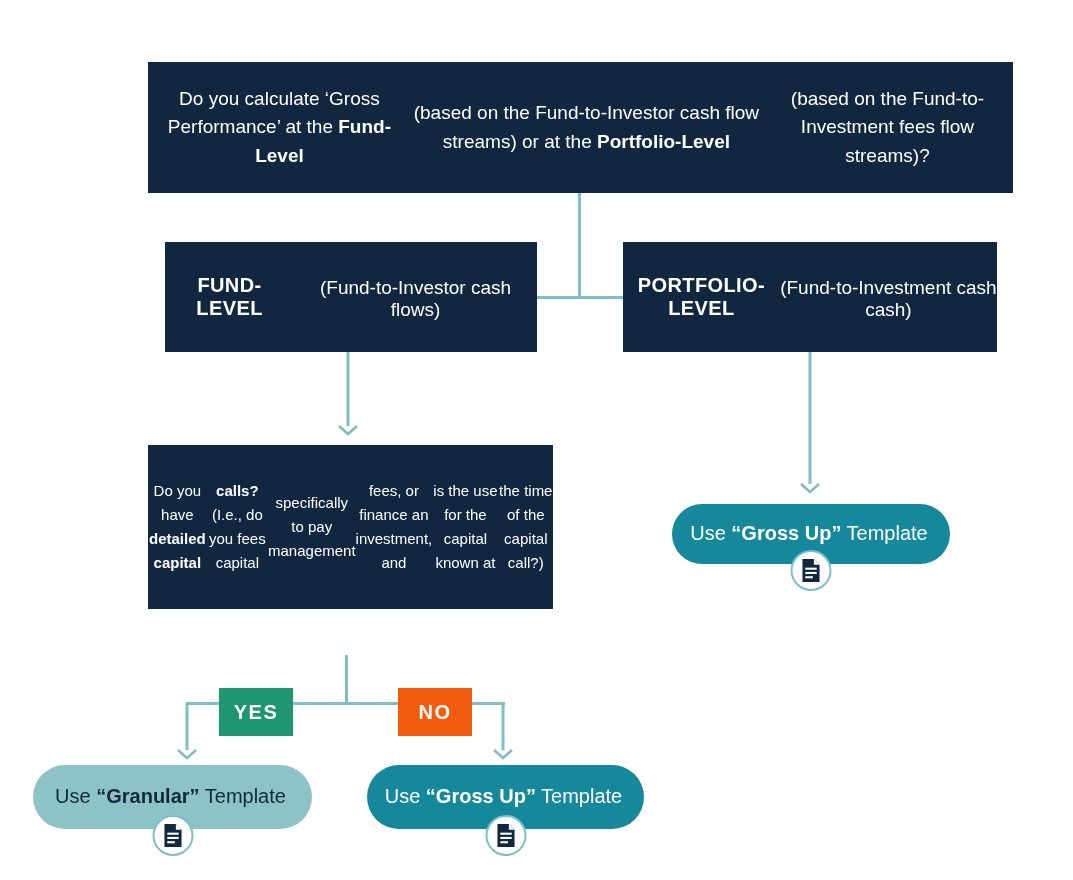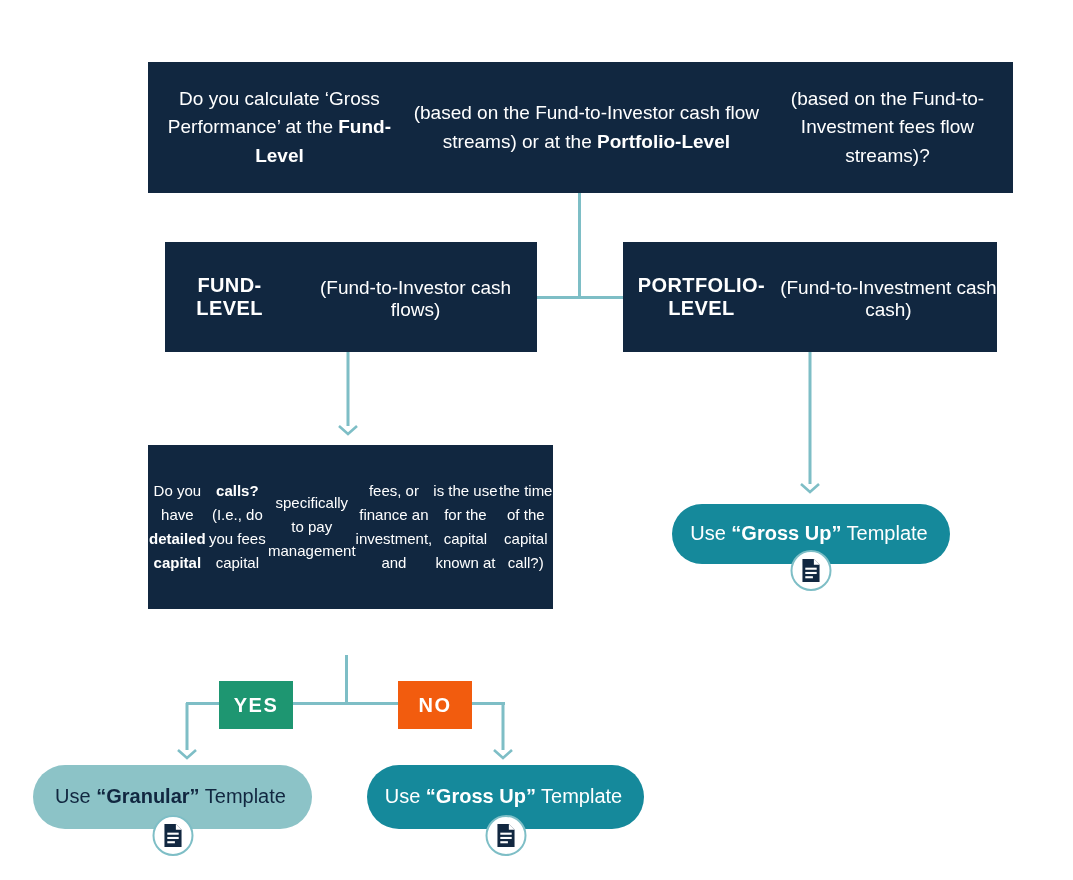--- a/index.html
+++ b/index.html
@@ -30,21 +30,21 @@
     display:flex;flex-direction:row;align-items:center;justify-content:center;
     text-align:center;}
   .box-root{left:148px;top:62px;width:865px;height:131px;font-size:19px;line-height:1.5;}
   .box-fund{left:165px;top:242px;width:372px;height:110px;}
   .box-portfolio{left:623px;top:242px;width:374px;height:110px;}
   .box-capital{left:148px;top:445px;width:405px;height:164px;font-size:15px;line-height:1.6;}
   .box-title{font-weight:700;font-size:20px;letter-spacing:.4px;}
   .box-sub{font-size:19px;margin-top:3px;}
   
   .badge{position:absolute;width:74px;height:48px;display:flex;align-items:center;
-    justify-content:center;color:#fff;font-weight:700;font-size:20px;letter-spacing:1.5px;}
+    justify-content:center;color:#fff;font-weight:700;font-size:20px;letter-spacing:1.5px;margin-top:7px;}
   .badge-yes{left:219px;top:681px;background:var(--yes-green);}
   .badge-no{left:398px;top:681px;background:var(--no-orange);}
   
   .pill{position:absolute;border-radius:40px;display:flex;align-items:center;
     justify-content:center;font-size:20px;text-align:center;}
   .pill-teal{background:var(--teal);color:#fff;}
   .pill-light{background:var(--light-teal);color:var(--navy);}
   .pill-portfolio{left:672px;top:504px;width:278px;height:60px;}
   .pill-granular{left:33px;top:765px;width:279px;height:64px;}
   .pill-grossup{left:367px;top:765px;width:277px;height:64px;}

